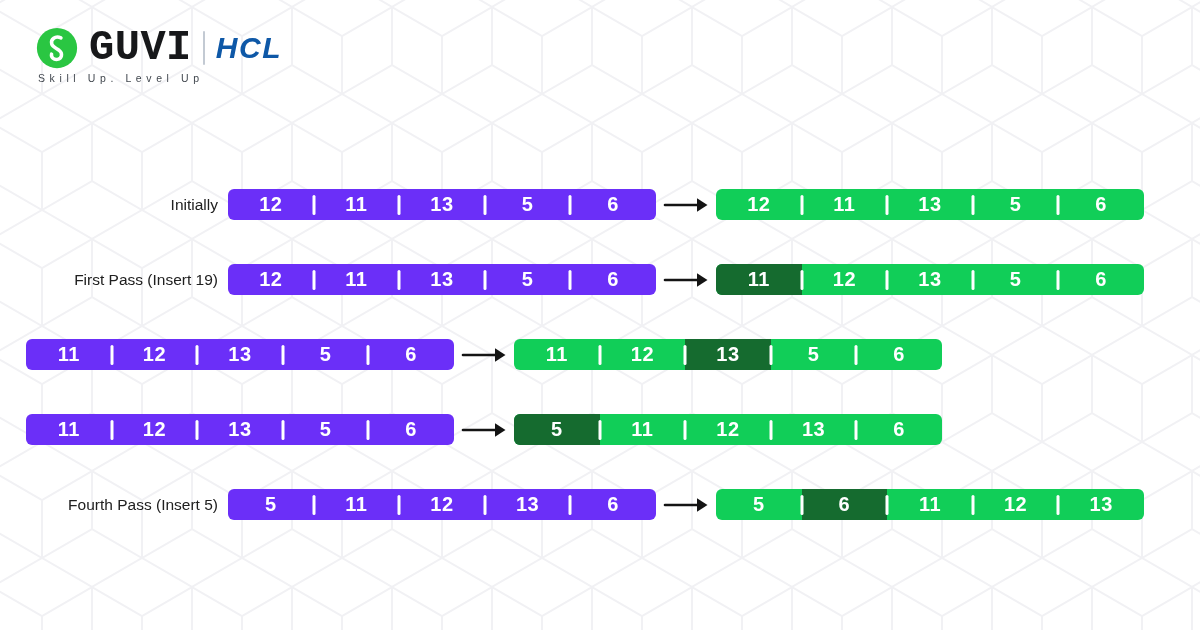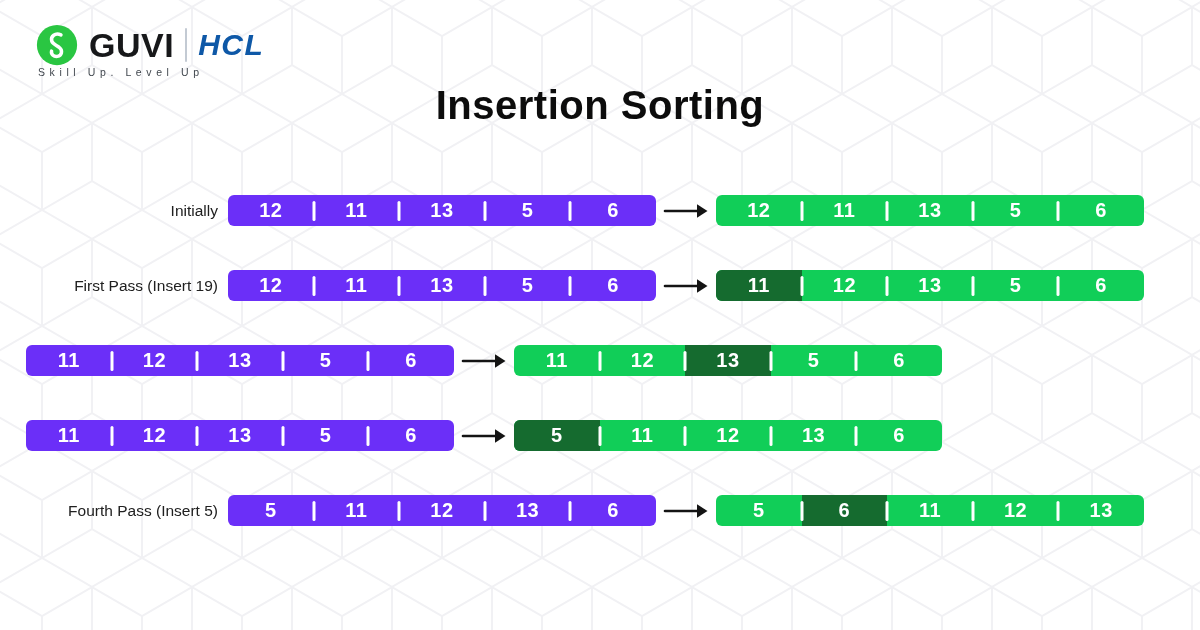--- a/index.html
+++ b/index.html
@@ -10,31 +10,31 @@
     --purple:#6B2FF8;--green:#11CE58;--dark-green:#156B2F;
     --guvi-green:#2AC642;--hcl-blue:#0E58A7;--ink:#141414;
   }
   #bg-pattern{position:absolute;inset:0;z-index:0;}
   .content{position:absolute;inset:0;z-index:1;}
 
   
   .logo{position:absolute;top:24px;left:36px;}
   .logo-top{display:flex;align-items:center;gap:11px;}
   .guvi-icon{width:42px;height:42px;display:block;}
-  .guvi-text{font-size:34px;font-weight:700;color:#17181a;letter-spacing:.5px;}
+  .guvi-text{font-size:42px;font-weight:700;color:#17181a;letter-spacing:.5px;font-family:Liberation Mono, monospace;}
   .logo-divider{width:2px;height:34px;background:#c3cad3;border-radius:1px;}
   .hcl-text{font-size:30px;font-weight:800;font-style:italic;color:var(--hcl-blue);letter-spacing:1.5px;}
   .tagline{margin-left:2px;font-size:10.5px;letter-spacing:4.6px;color:#41474e;}
 
   
   .title{position:absolute;top:83px;left:0;width:100%;text-align:center;
     font-size:40px;font-weight:700;color:#0c0c0c;letter-spacing:.5px;}
 
   
-  .rows{position:absolute;top:195px;left:26px;}
+  .rows{position:absolute;top:189px;left:26px;}
   .row{display:flex;align-items:center;height:31px;margin-bottom:44px;}
   .row-label{width:192px;margin-right:10px;text-align:right;font-size:15.5px;color:#202020;white-space:nowrap;}
   .bar{position:relative;width:428px;height:31px;border-radius:6px;display:flex;overflow:hidden;flex:none;}
   .bar.purple{background:var(--purple);}
   .bar.green{background:var(--green);}
   .cell{flex:1;display:flex;align-items:center;justify-content:center;
     color:#fff;font-size:20px;font-weight:700;letter-spacing:.5px;}
   .cell.dark{background:var(--dark-green);}
   .sep{position:absolute;top:50%;width:3px;height:20px;background:#fff;border-radius:2px;transform:translate(-50%,-50%);z-index:2;}
   .arrow-wrap{width:60px;flex:none;display:flex;align-items:center;justify-content:center;}
@@ -64,21 +64,20 @@
         <circle cx="24" cy="24" r="23" fill="var(--guvi-green)"></circle>
         <path d="M28.5 12.5 c-6.5 -3 -12 1.5 -10.5 7 c1 3.8 6 4.8 9 7.6 c3.6 3.2 2.6 9 -2.4 9.9 c-4.2 .8 -7.6 -2.2 -6.8 -6" fill="none" stroke="#ffffff" stroke-width="4" stroke-linecap="round"></path>
       </svg>
       <span class="guvi-text">GUVI</span>
       <span class="logo-divider"></span>
       <span class="hcl-text">HCL</span>
     </div>
     <div class="tagline">Skill Up. Level Up</div>
   </div>
 
-  <div class="title">Insertion Sorting</div>
 
   <div class="rows">
 
     <div class="row">
       <div class="row-label">Initially</div>
       <div class="bar purple">
         <div class="cell">12</div>
         <div class="cell">11</div>
         <div class="cell">13</div>
         <div class="cell">5</div>

